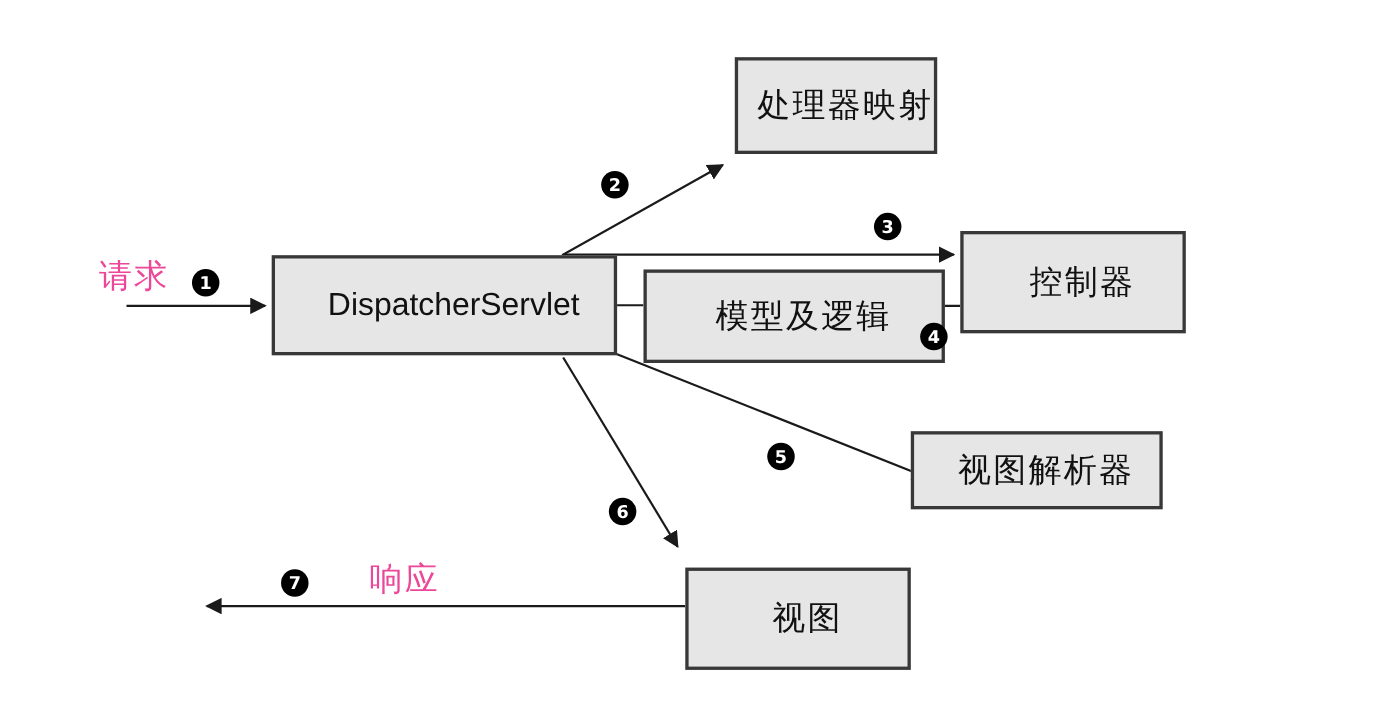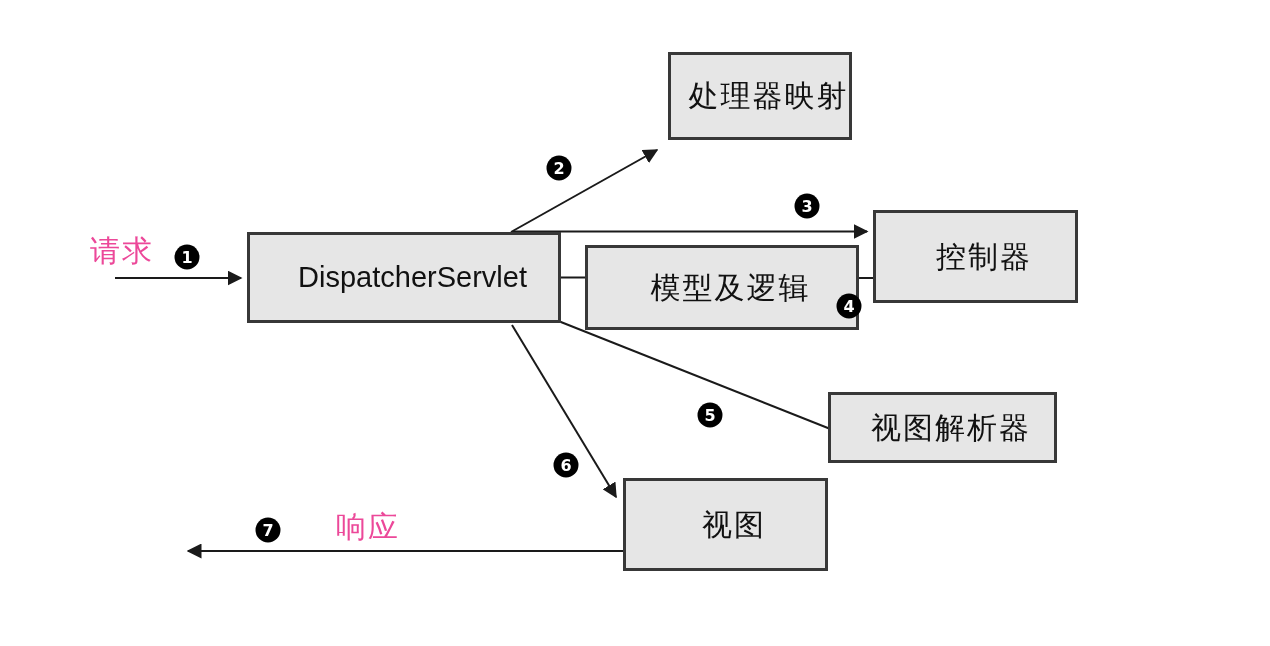--- a/index.html
+++ b/index.html
@@ -70,21 +70,21 @@
     color: #ec4899;
     transform: translate(-50%, -50%);
     white-space: nowrap;
   }
   
   #node-dispatcher     { left: 247px; top: 232px; width: 314px; height: 91px; }
   #node-handler-map    { left: 668px; top:  52px; width: 184px; height: 88px; }
   #node-controller     { left: 873px; top: 210px; width: 205px; height: 93px; }
   #node-model-view     { left: 585px; top: 245px; width: 274px; height: 85px; }
   #node-view-resolver  { left: 828px; top: 392px; width: 229px; height: 71px; }
-  #node-view           { left: 623px; top: 478px; width: 205px; height: 93px; }
+  #node-view           { left: 623px; top: 516px; width: 205px; height: 93px; }
 </style>
 </head>
 <body>
 
 <div class="canvas">
 
   <svg class="edges" viewBox="0 0 1270 646" xmlns="http://www.w3.org/2000/svg">
     <defs>
       <marker id="ah" viewBox="0 0 10 10" refX="9" refY="5" markerWidth="7.5" markerHeight="7.5" orient="auto-start-reverse">
         <path d="M0,0 L10,5 L0,10 z" fill="#1a1a1a"></path>

